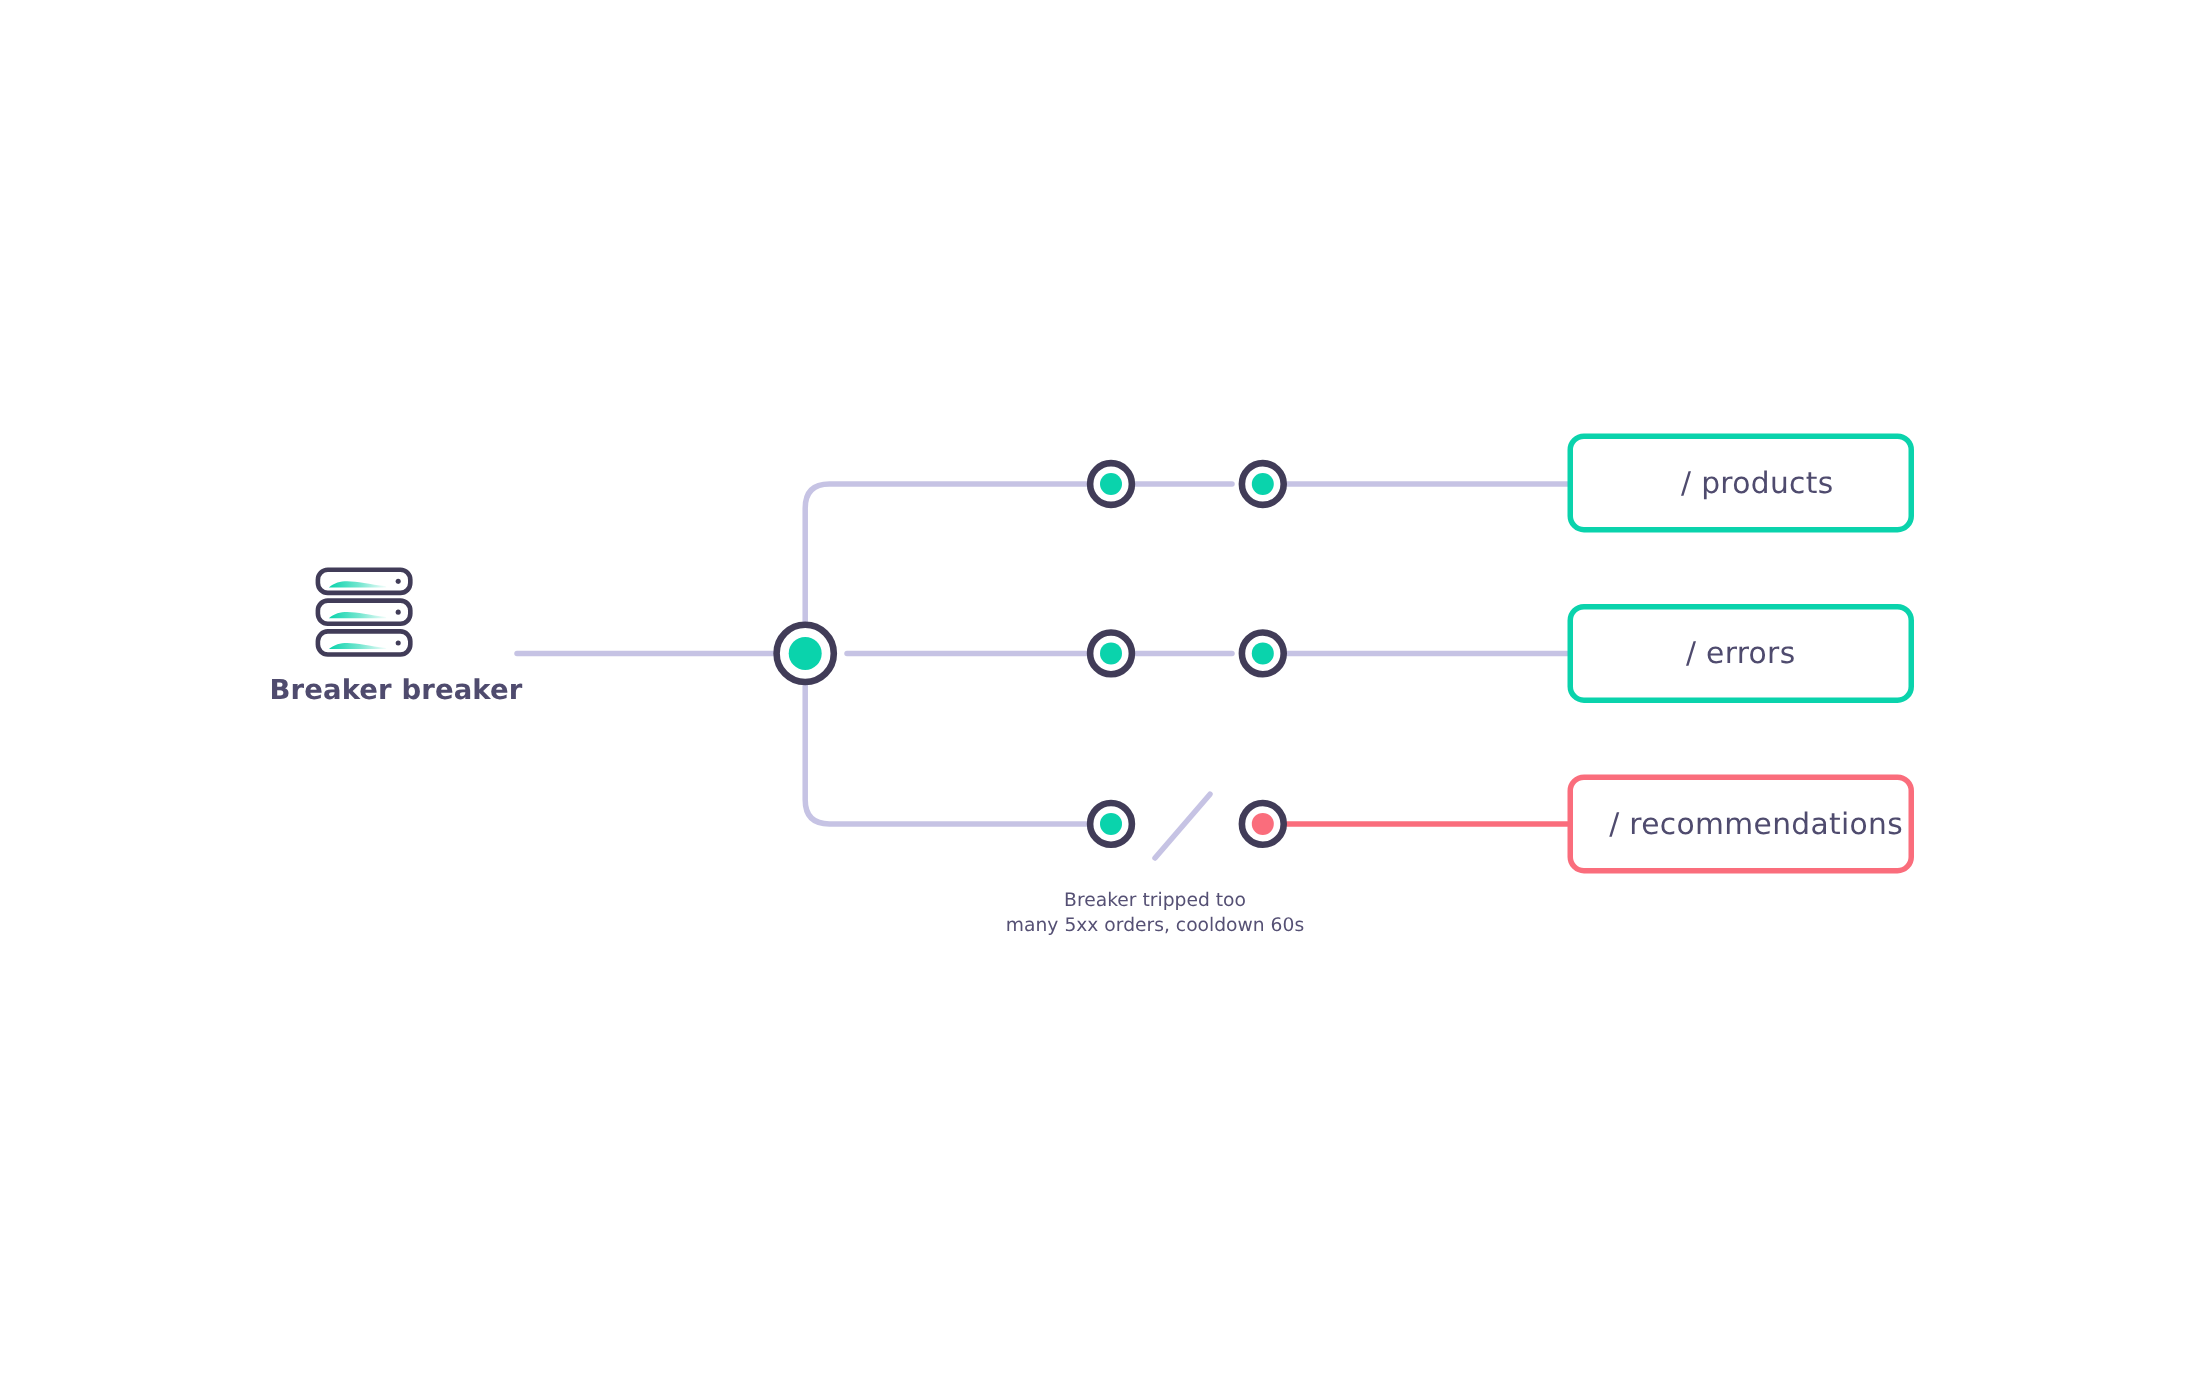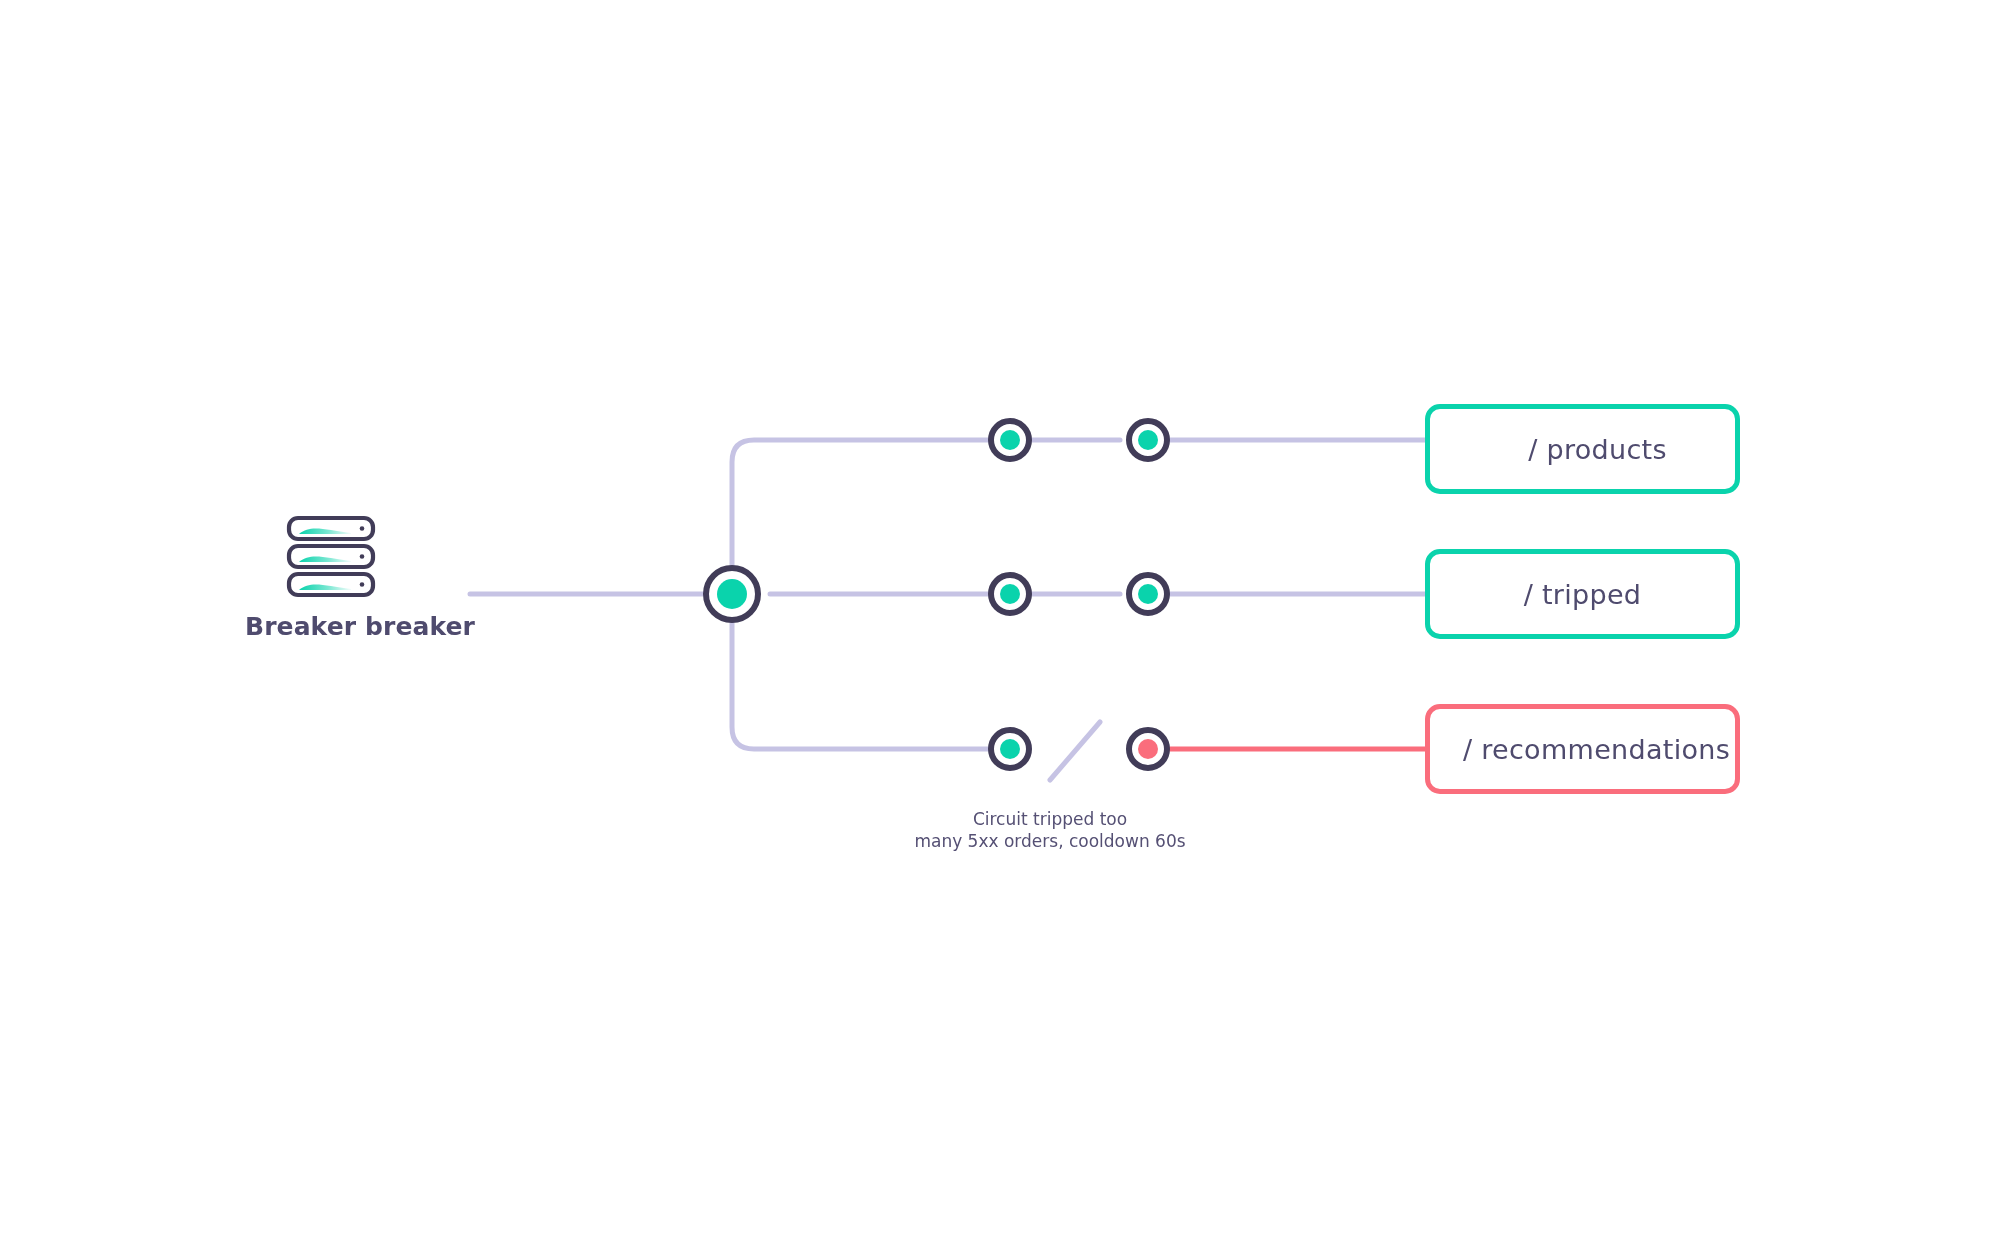--- a/index.html
+++ b/index.html
@@ -168,30 +168,30 @@
 
       <g>
         <rect x="4" y="59" width="84" height="21" rx="9" ry="9" fill="#ffffff" stroke="#413c58" stroke-width="4.2"></rect>
         <path d="M 14 75 C 26 65 40 71 66 74 L 66 75 Z" fill="url(#waveFade)"></path>
         <circle cx="77" cy="69.5" r="2.3" fill="#413c58"></circle>
       </g>
     </svg>
     <div class="source-label">Breaker breaker</div>
   </div>
 
-  <div class="pill ok" style="top:404px;padding-left:30px;">
+  <div class="pill ok" style="top:394px;padding-left:30px;">
     <span class="pill-label">/ products</span>
   </div>
 
   <div class="pill ok" style="top:549px;">
-    <span class="pill-label">/ tripped</span>
+    <span class="pill-label">/ errors</span>
   </div>
 
   <div class="pill failed" style="top:704px;">
     <span class="pill-label">/ recommendations</span>
   </div>
 
   <div class="caption">
-    <span class="caption-line">Circuit tripped too</span>
+    <span class="caption-line">Breaker tripped too</span>
     <span class="caption-line">many 5xx orders, cooldown 60s</span>
   </div>
 
 </div>
 
 </body></html>

